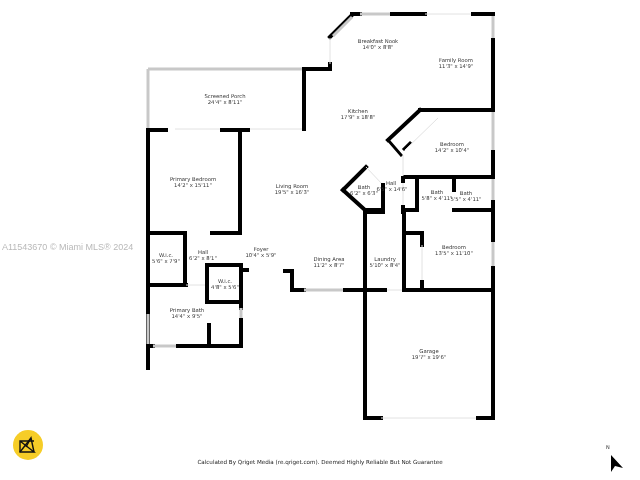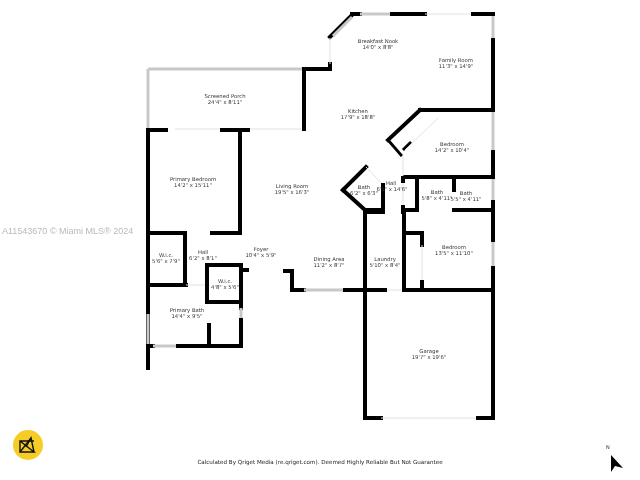--- a/index.html
+++ b/index.html
@@ -3,21 +3,21 @@
 <meta charset="utf-8">
 <style>
   html, body { margin:0; padding:0; background:#ffffff; }
   body { width:640px; height:480px; position:relative; overflow:hidden; font-family:"DejaVu Sans", sans-serif; }
   #plan { position:absolute; left:0; top:0; width:640px; height:480px; }
   .wall { stroke:#000; stroke-width:4; fill:none; stroke-linecap:square; }
   .thin { stroke:#000; stroke-width:3; fill:none; stroke-linecap:square; }
   .win { stroke:#c8c8c8; stroke-width:3; fill:none; }
   .open { stroke:#e2e2e2; stroke-width:1; fill:none; }
   .rlabel { font-family:"DejaVu Sans", sans-serif; font-size:5.3px; fill:#333; text-anchor:middle; }
-  .watermark { position:absolute; left:2px; top:226px; font-family:"Liberation Sans", sans-serif; font-size:9px; color:#b9b9b9;text-align:center; }
+  .watermark { position:absolute; left:2px; top:242px; font-family:"Liberation Sans", sans-serif; font-size:9px; color:#b9b9b9;text-align:center; }
   .footer { position:absolute; left:0; width:640px; top:459px; text-align:center; font-family:"DejaVu Sans", sans-serif; font-size:5.6px; color:#222; }
   .logo { position:absolute; left:13px; top:430px; width:30px; height:30px; border-radius:50%; background:#f6cd27; }
   .north { position:absolute; left:604px; top:442px; width:22px; height:32px; }
 </style>
 </head>
 <body>
 
 <svg id="plan" viewBox="0 0 640 480" xmlns="http://www.w3.org/2000/svg">
 
   <g>

